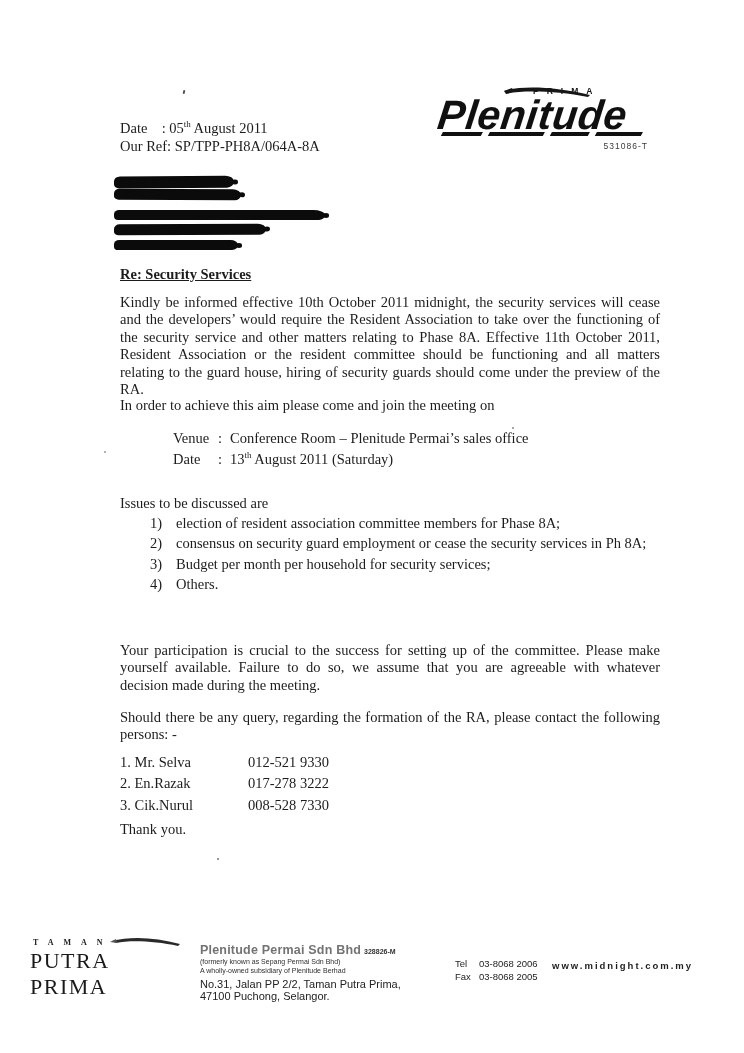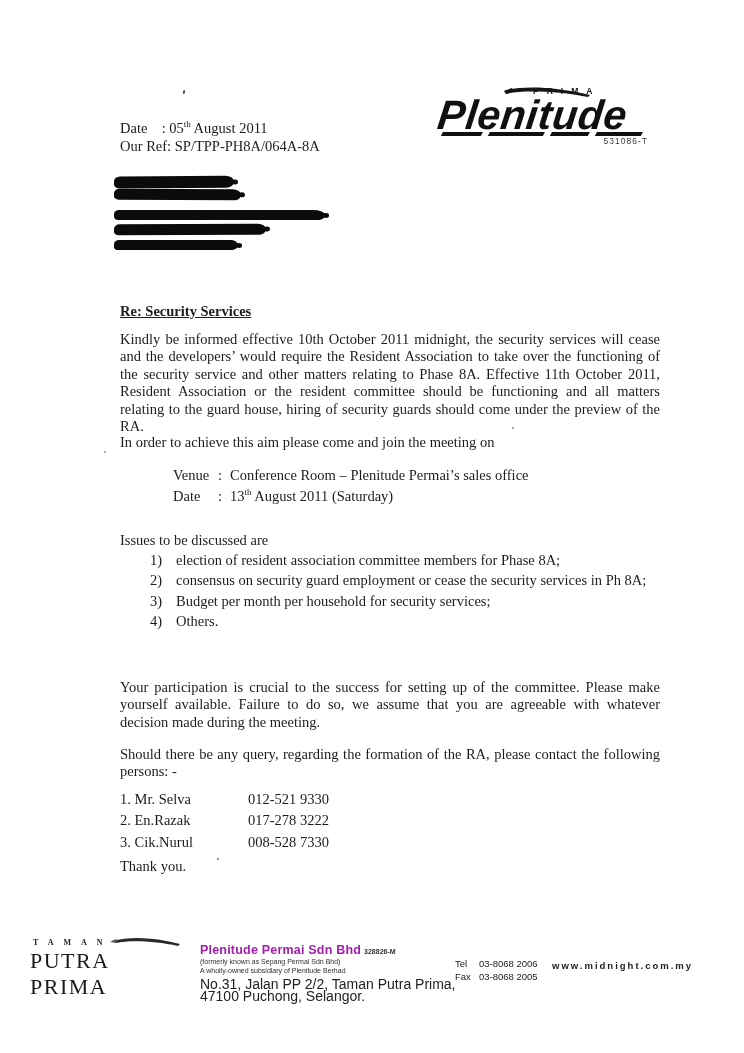--- a/index.html
+++ b/index.html
@@ -19,33 +19,33 @@
     font-size:8.5px;font-weight:700;letter-spacing:8px;color:#161616;}
   .logo-word{font-family:"Liberation Sans","DejaVu Sans",sans-serif;font-weight:700;font-style:italic;
     font-size:41px;letter-spacing:0.5px;transform:skewX(-7deg);color:#101010;margin-top:15px;line-height:40px;}
   .logo-rule{display:flex;gap:7px;margin-top:-3px;transform:skewX(-28deg);margin-left:4px;}
   .logo-rule i{display:block;height:3.5px;background:#101010;}
   .logo-rule i:nth-child(1){width:40px;}
   .logo-rule i:nth-child(2){width:55px;}
   .logo-rule i:nth-child(3){width:38px;}
   .logo-rule i:nth-child(4){width:46px;}
   .logo-regno{text-align:right;font-family:"Liberation Sans",sans-serif;font-size:8.5px;color:#3a3a3a;
-    letter-spacing:1px;padding-right:2px;}
+    margin-top:5px;letter-spacing:1px;padding-right:2px;}
   
   .redactions{position:absolute;left:114px;top:176px;}
   .bar{background:#0b0b0b;border-radius:6px 9px 7px 5px/5px 6px 6px 4px;position:relative;}
   .bar.b1{width:120px;height:12px;transform:rotate(-.4deg);}
   .bar.b2{width:127px;height:11px;margin-top:1px;transform:rotate(.3deg);}
   .bar.b3{width:211px;height:10px;margin-top:10px;border-radius:5px 12px 6px 4px/4px 5px 5px 4px;}
   .bar.b4{width:152px;height:11px;margin-top:4px;transform:rotate(-.3deg);}
   .bar.b5{width:124px;height:10px;margin-top:5px;}
   .bar:after{content:"";position:absolute;right:-4px;top:30%;width:6px;height:45%;background:#0b0b0b;
     border-radius:50%;}
   
-  .blk{position:absolute;left:120px;width:540px;font-size:14.5px;line-height:17.4px;margin-top:37px;}
+  .blk{position:absolute;left:120px;width:540px;font-size:14.5px;line-height:17.4px;}
   .subject{top:266px;font-weight:700;text-decoration:underline;}
   .p1{top:294px;text-align:justify;}
   .p2{top:397px;}
   .meeting{top:428px;left:173px;line-height:20.6px;}
   .meeting .mlbl{display:inline-block;width:45px;}
   .meeting .mcolon{display:inline-block;width:12px;}
   .issues{top:493px;line-height:20.2px;}
   .issue{padding-left:30px;}
   .issue .inum{display:inline-block;width:26px;}
   .p3{top:587px;text-align:justify;}
@@ -53,24 +53,24 @@
   .p5{top:709px;text-align:justify;}
   .contacts{top:752px;line-height:21.3px;}
   .contact .cname{display:inline-block;width:128px;}
   .closing{top:821px;}
   
   .estate{position:absolute;left:30px;top:934px;width:160px;}
   .estate-swoosh{position:absolute;left:80px;top:1px;}
   .estate-top{font-size:8px;letter-spacing:10px;font-weight:700;color:#222;padding-left:3px;margin-top:4px;}
   .estate-bottom{font-size:22px;letter-spacing:1.5px;color:#1a1a1a;margin-top:1px;}
   .fcompany{position:absolute;left:200px;top:940px;font-family:"Liberation Sans","DejaVu Sans",sans-serif;}
-  .fc-name{font-size:12.5px;font-weight:700;color:#a21caf;letter-spacing:.2px;}
+  .fc-name{font-size:12.5px;font-weight:700;color:#737373;letter-spacing:.2px;}
   .fc-reg{font-size:7px;font-weight:700;color:#333;margin-left:3px;}
   .fc-tiny{font-size:7px;color:#2e2e2e;line-height:8.5px;}
-  .fc-addr{font-size:14px;color:#222;line-height:12px;margin-top:3px;}
+  .fc-addr{font-size:11px;color:#222;line-height:12px;margin-top:3px;}
   .ftel{position:absolute;left:455px;top:958px;font-family:"Liberation Sans",sans-serif;
     font-size:9.5px;color:#222;line-height:12.5px;}
   .ftel .tlbl{display:inline-block;width:24px;}
   .fweb{position:absolute;left:552px;top:960px;font-family:"Liberation Sans",sans-serif;
     font-size:9.5px;font-weight:700;letter-spacing:2px;color:#1e1e1e;}
   
   .speck{position:absolute;background:#666;border-radius:50%;}
   .s1{left:183px;top:90px;width:2px;height:4px;background:#555;transform:rotate(12deg);border-radius:1px;}
   .s2{left:512px;top:427px;width:2px;height:2px;background:#8a8a8a;}
   .s3{left:104px;top:451px;width:2px;height:2px;background:#999;}

